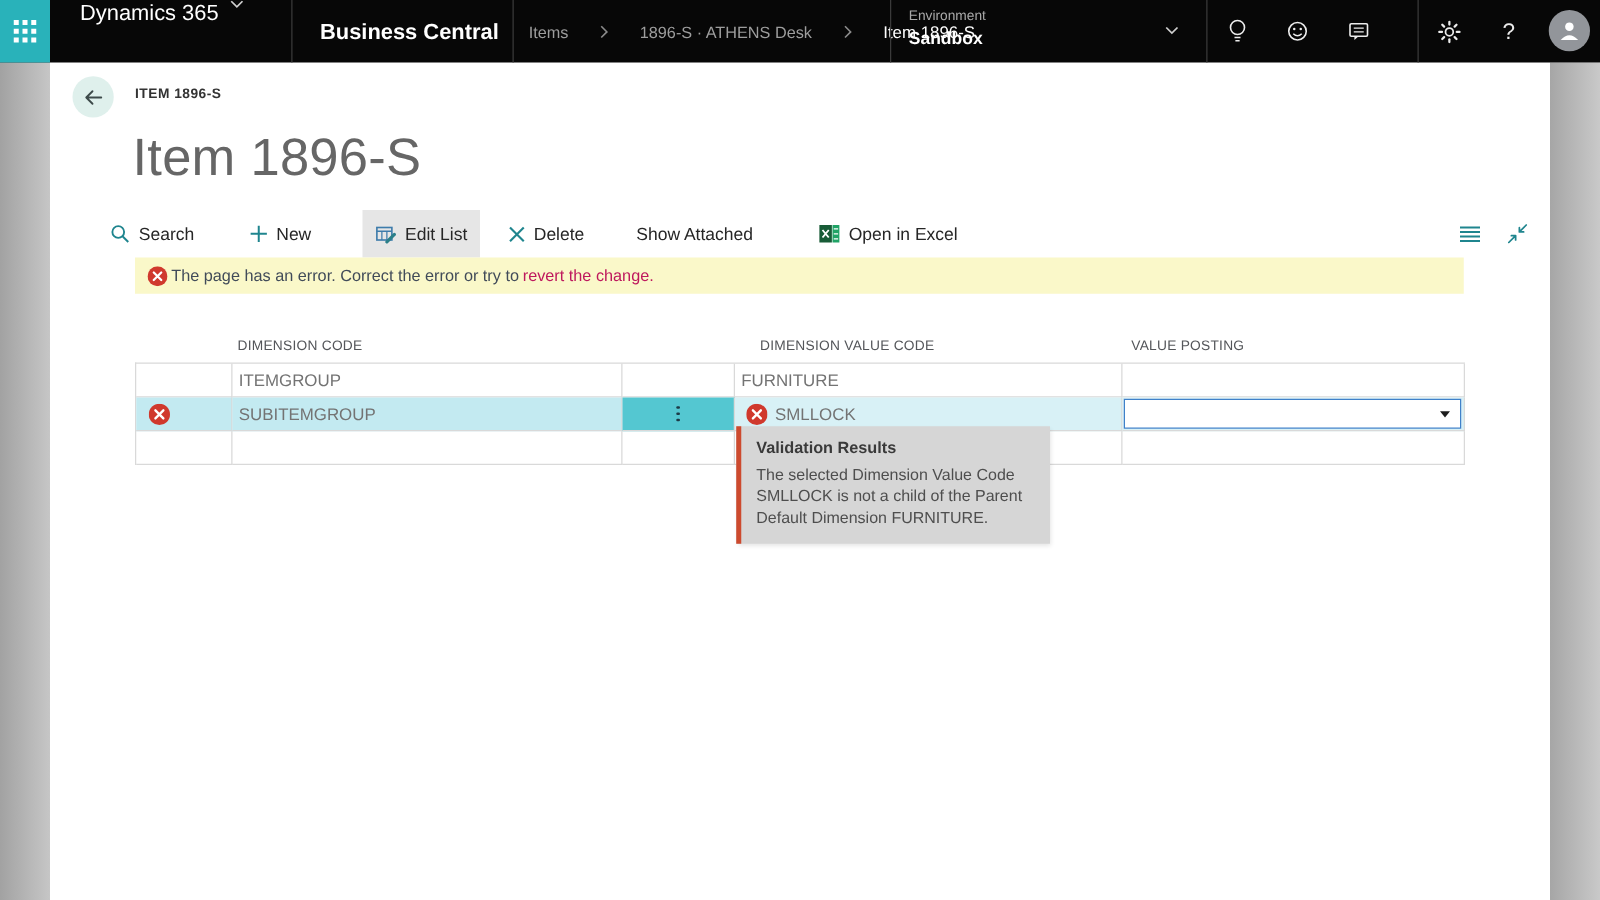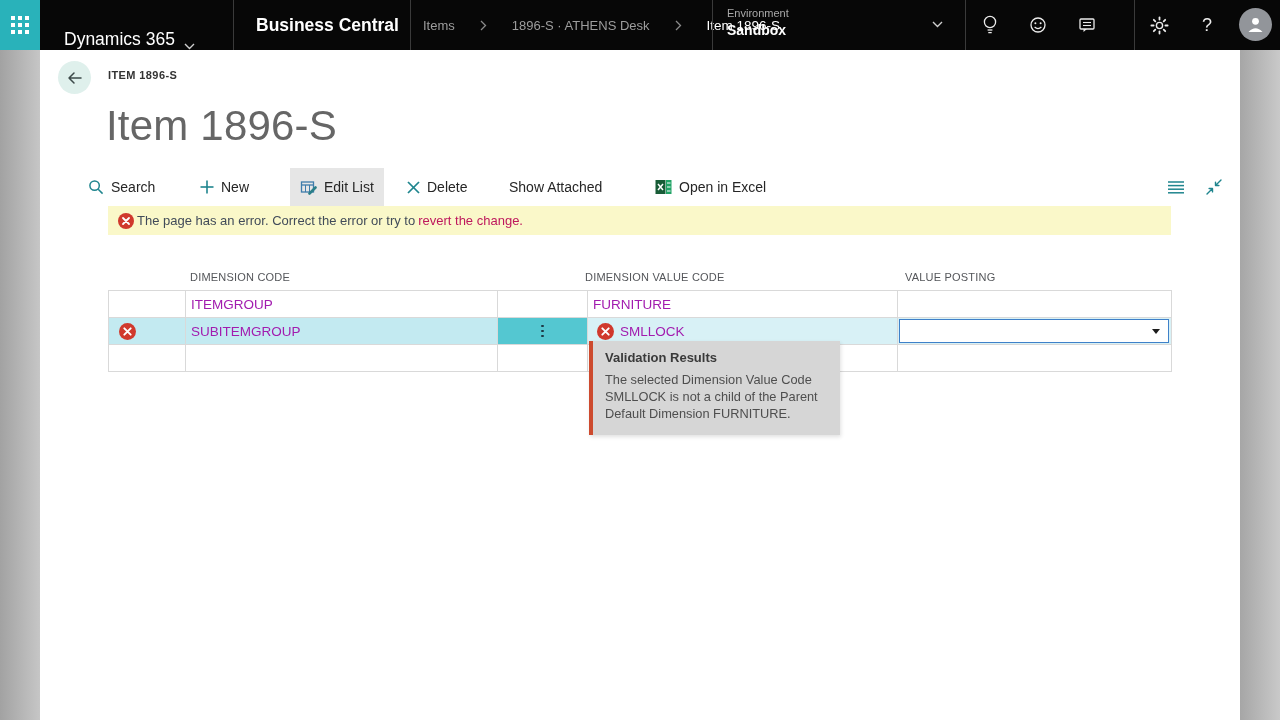--- a/index.html
+++ b/index.html
@@ -5,21 +5,21 @@
   * { margin:0; padding:0; box-sizing:border-box; }
   html,body { width:1280px; height:720px; overflow:hidden; }
   body { font-family:"Liberation Sans","DejaVu Sans",sans-serif; background:#fff; position:relative; }
 
   
   .topbar { position:absolute; left:0; top:0; width:1280px; height:50px; background:#070707; color:#fff; z-index:30; }
   .waffle { position:absolute; left:0; top:0; width:40px; height:50px; background:#29b2ba; display:flex; align-items:center; justify-content:center; cursor:pointer; }
   .waffle-grid { display:grid; grid-template-columns:repeat(3,4px); grid-template-rows:repeat(3,4px); gap:3px; }
   .waffle-grid i { background:#fff; display:block; }
   .tb-sep { position:absolute; top:0; width:1px; height:50px; background:#3a3a3a; }
-  .product { position:absolute; left:64px; top:0; height:50px; display:flex; align-items:flex-end; gap:9px; font-size:17.5px; color:#fff; cursor:pointer; }
+  .product { position:absolute; left:64px; top:0; height:50px; display:flex; align-items:flex-start; gap:9px; font-size:17.5px; color:#fff; cursor:pointer; }
   .appname { position:absolute; left:256px; top:0; height:50px; display:flex; align-items:center; font-size:17.5px; font-weight:600; color:#fff; }
   .crumbs { position:absolute; left:423px; top:0; height:50px; display:flex; align-items:center; gap:25px; font-size:13px; color:#9d9d9d; }
   .crumbs .current { color:#fff; font-size:13.5px; }
   .crumb { cursor:pointer; }
   .env { position:absolute; left:727px; top:0; width:238px; height:50px; cursor:pointer; }
   .env-label { position:absolute; left:0; top:7px; font-size:11px; color:#a9a9a9; }
   .env-value { position:absolute; left:0; top:22px; font-size:14px; font-weight:600; color:#fff; }
   .env-chevron { position:absolute; right:22px; top:21px; }
   .tb-icon { position:absolute; top:0; width:34px; height:50px; display:flex; align-items:center; justify-content:center; cursor:pointer; color:#ececec; }
   .avatar { position:absolute; left:1239px; top:8px; width:33px; height:33px; border-radius:50%; background:#92959a; display:flex; align-items:center; justify-content:center; cursor:pointer; }
@@ -45,21 +45,21 @@
   .banner { position:absolute; left:68px; top:156px; width:1063px; height:29px; background:#faf8c9; display:flex; align-items:center; padding-left:10px; gap:3px; }
   .banner-text { font-size:13px; color:#414b59; }
   .banner-link { font-size:13px; color:#be185d; cursor:pointer; }
 
   
   .tbl { position:absolute; left:68px; top:207px; width:1063px; }
   .tbl-head { position:relative; height:33px; }
   .th { position:absolute; bottom:7px; font-size:11px; color:#54565a; letter-spacing:.2px; white-space:nowrap; }
   .grid { position:relative; border-top:1px solid #d9d9d9; border-left:1px solid #d9d9d9; width:1064px; }
   .grow { display:flex; height:27px; }
-  .cell { border-right:1px solid #d9d9d9; border-bottom:1px solid #d9d9d9; height:27px; display:flex; align-items:center; font-size:13.5px; color:#a21caf; position:relative; }
+  .cell { border-right:1px solid #d9d9d9; border-bottom:1px solid #d9d9d9; height:27px; display:flex; align-items:center; font-size:13.5px; color:#737373; position:relative; }
   .c1 { width:77px; padding-left:10px; }
   .c2 { width:312px; padding-left:5px; }
   .c3 { width:90px; justify-content:center; }
   .c4 { width:310px; padding-left:5px; gap:6px; }
   .c5 { width:274px; }
   .sel-light { background:#c3eaf1; }
   .sel-lighter { background:#d8f1f6; }
   .sel-teal { background:#54c7d1; }
   .dots { display:flex; flex-direction:column; gap:2.5px; }
   .dots i { width:2.6px; height:2.6px; border-radius:50%; background:#1d3a46; display:block; }
@@ -259,21 +259,21 @@
         <path d="M5 5 L11 11 M11 5 L5 11" stroke="#fff" stroke-width="1.8" stroke-linecap="round"></path>
       </svg>
     </span>
     <span class="banner-text">The page has an error. Correct the error or try to</span>
     <span class="banner-link">revert the change.</span>
   </div>
 
   <div class="tbl">
     <div class="tbl-head">
       <span class="th" style="left:82px">DIMENSION CODE</span>
-      <span class="th" style="left:477px">DIMENSION VALUE CODE</span>
+      <span class="th" style="left:500px">DIMENSION VALUE CODE</span>
       <span class="th" style="left:797px">VALUE POSTING</span>
     </div>
     <div class="grid">
 
       <div class="grow">
         <div class="cell c1"></div>
         <div class="cell c2">
             <span>ITEMGROUP</span>
           </div>
         <div class="cell c3"></div>

